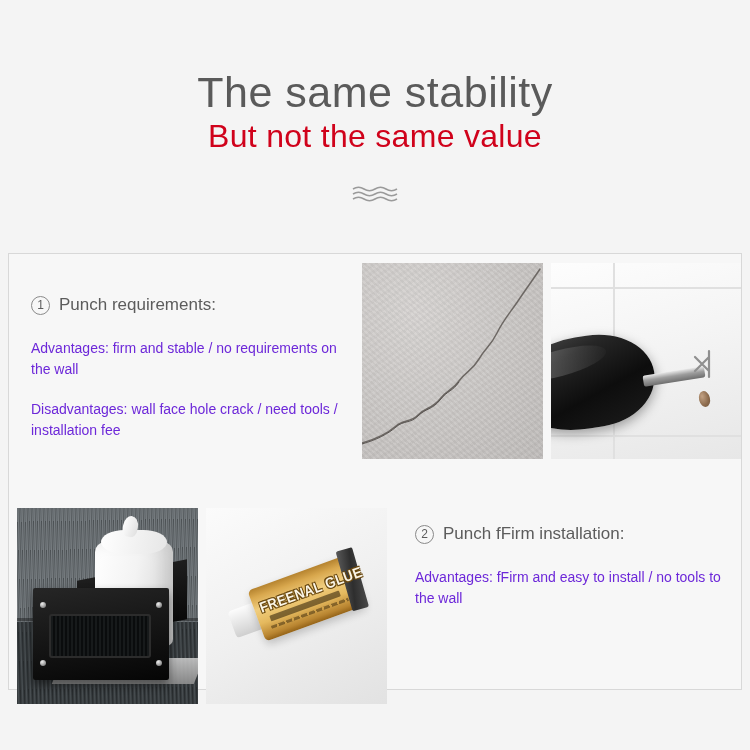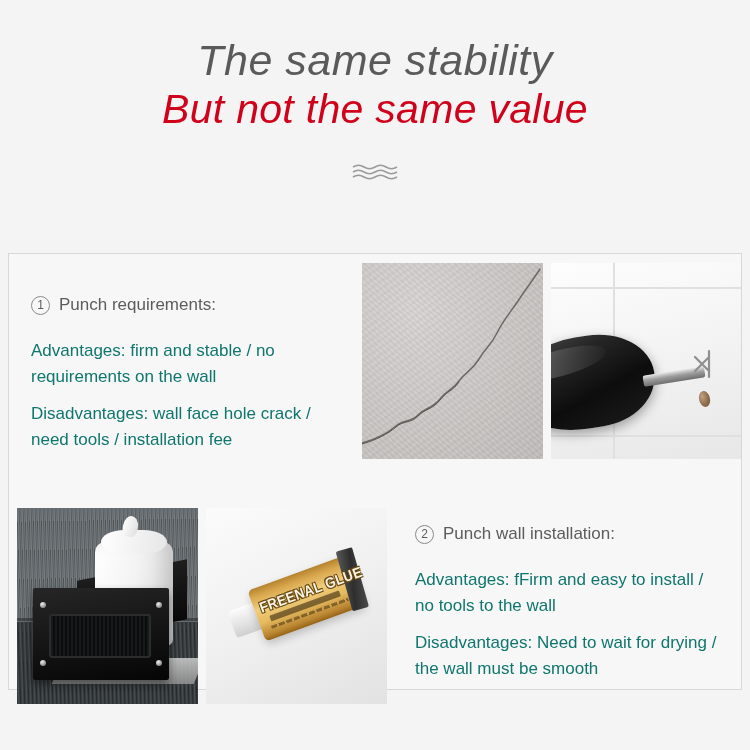--- a/index.html
+++ b/index.html
@@ -9,33 +9,32 @@
     width: 750px;
     height: 750px;
     background: #f4f4f4;
     font-family: "Liberation Sans", sans-serif;
     overflow: hidden;
     position: relative;
   }
 
   
   .header {
-    padding-top: 36px;
+    padding-top: 68px;
     text-align: center;
-    font-style: italic;
   }
   .headline-main {
     font-size: 43px;
     font-weight: 400;
     color: #5a5a5a;
     letter-spacing: 0.5px;
     line-height: 1.12;
   }
   .headline-sub {
-    font-size: 41px;
+    font-size: 32px;
     font-weight: 400;
     color: #d0021b;
     letter-spacing: 0.3px;
     line-height: 1.15;
     margin-top: 2px;
   }
 
   
   .divider {
     display: flex;
@@ -90,26 +89,26 @@
     align-items: center;
     justify-content: center;
     font-size: 12px;
     color: #5c5c5c;
     flex: 0 0 auto;
     line-height: 1;
     padding-bottom: 1px;
   }
 
   .body-text {
-    font-size: 17px;
-    color: #0f766e;
+    font-size: 14px;
+    color: #6d28d9;
     line-height: 1.5;
     margin-top: 23px;
   }
-  .body-text.second { margin-top: 12px; }
+  .body-text.second { margin-top: 19px; }
 
   
   .img-pair { display: flex; gap: 8px; flex: 0 0 auto; }
   .photo {
     position: relative;
     overflow: hidden;
     background: #e9e9e9;
   }
   .photo-crack  { width: 181px; height: 196px; }
   .photo-drill  { width: 190px; height: 196px; }
@@ -423,20 +422,19 @@
           <div class="tube-sub"></div>
           <div class="tube-fine"></div>
         </div>
       </div>
 
     </div>
 
     <div class="text-panel text-panel-right">
       <div class="section-title section-title-bottom">
         <span class="num-circle">2</span>
-        <span>Punch wall installation:</span>
+        <span>Punch fFirm installation:</span>
       </div>
       <div class="body-text">Advantages: fFirm and easy to install / no tools to the wall</div>
-      <div class="body-text second">Disadvantages: Need to wait for drying / the wall must be smooth</div>
     </div>
 
   </div>
 </div>
 
 </body></html>

